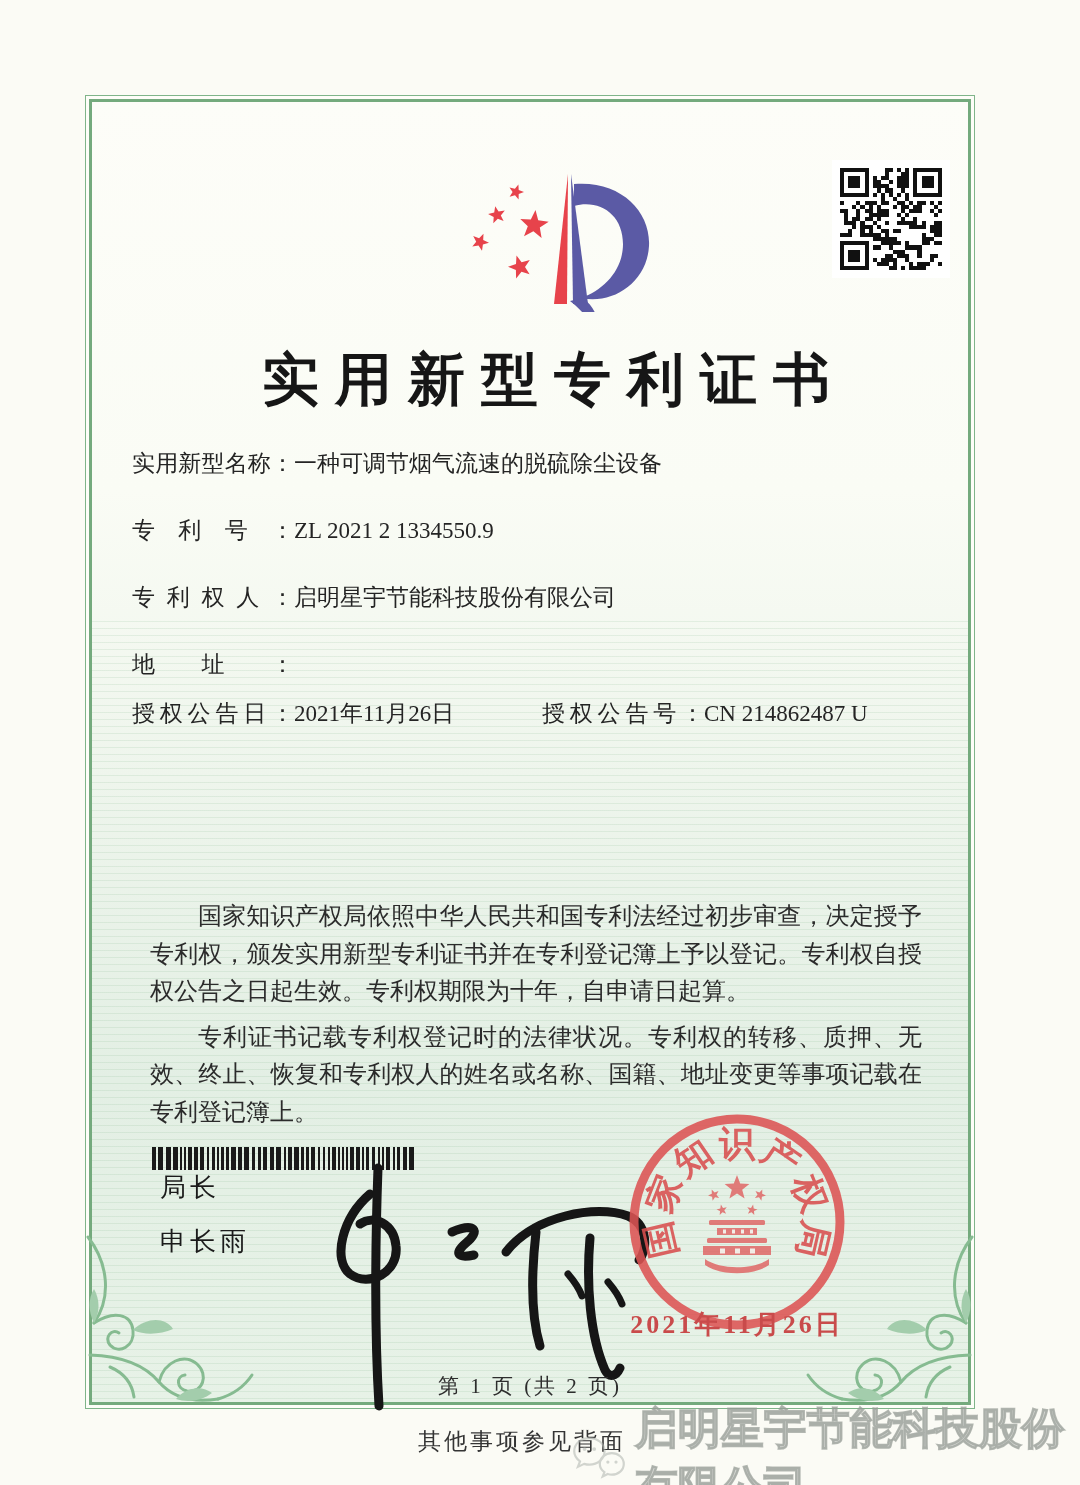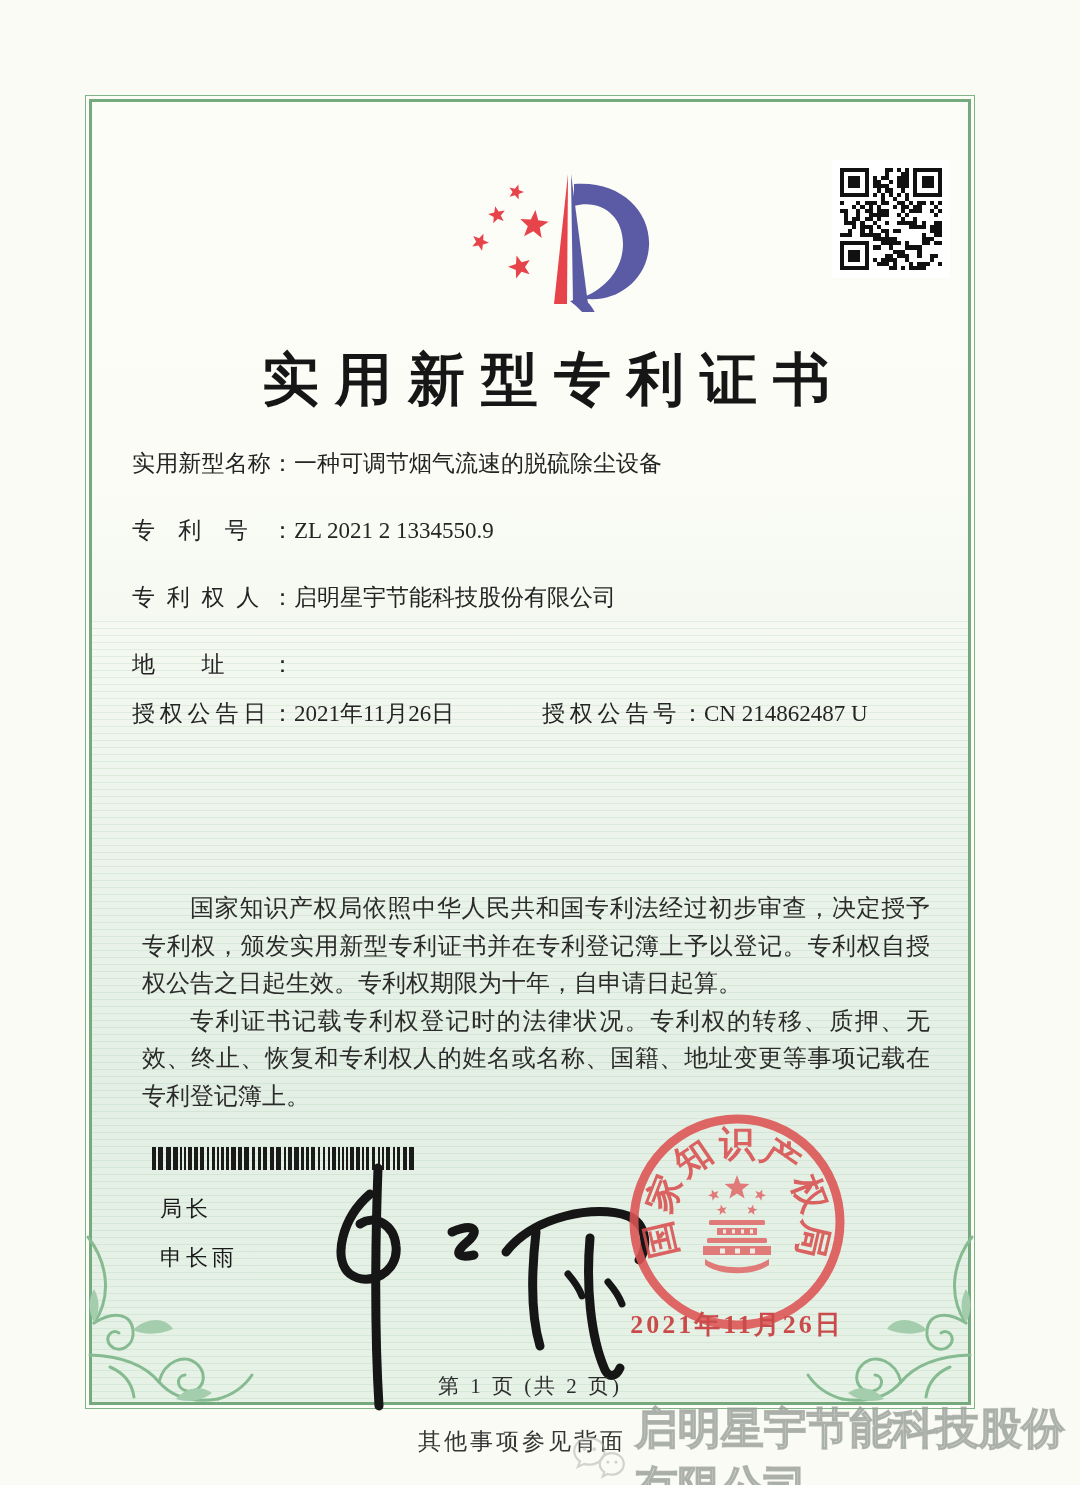--- a/index.html
+++ b/index.html
@@ -27,23 +27,23 @@
   .fields{position:absolute;left:46px;top:352px;right:36px;font-size:23px;color:#242424}
   .frow{display:flex;margin-bottom:36px;line-height:31px}
   .lbl{flex:0 0 162px;text-align:justify;text-align-last:justify;white-space:normal;overflow:hidden}
   .val{flex:1 1 auto}
   .frow.addr{margin-bottom:17px;line-height:32px}
   .frow.addr .val{max-width:592px}
   .grant .gval1{display:inline-block;width:248px}
   .grant .lbl{flex:0 0 162px}
   .paras{position:absolute;left:56px;right:44px;top:794px;font-size:24px;line-height:37.5px;
     text-align:justify;color:#2b2b2b}
-  .paras p{margin:0;text-indent:2em}
+  .paras p{margin:8px;text-indent:2em}
   .barcode{position:absolute;left:66px;top:1051px;width:268px;height:23px}
-  .director{position:absolute;left:74px;top:1098px;font-size:22px;color:#1b1b1b;
+  .director{position:absolute;left:74px;top:1074px;font-size:26px;color:#1b1b1b;
     font-family:Liberation Sans, sans-serif}
   .director div{margin-bottom:19px;letter-spacing:4px}
   .signature{position:absolute;left:188px;top:1058px;width:392px;height:272px}
   .seal{position:absolute;left:522px;top:1000px;width:258px;height:258px}
   .seal svg{position:absolute;left:0;top:0}
   .seal-date{position:absolute;left:0;right:0;bottom:12px;text-align:center;
     color:#c94b4b;font-size:26px;letter-spacing:3px;font-weight:600}
   .page-info{position:absolute;left:0;width:100%;top:1276px;text-align:center;
     font-size:21px;letter-spacing:3px;color:#2d2d2d}
   .orn{position:absolute;width:178px;height:205px;bottom:-4px;pointer-events:none}

